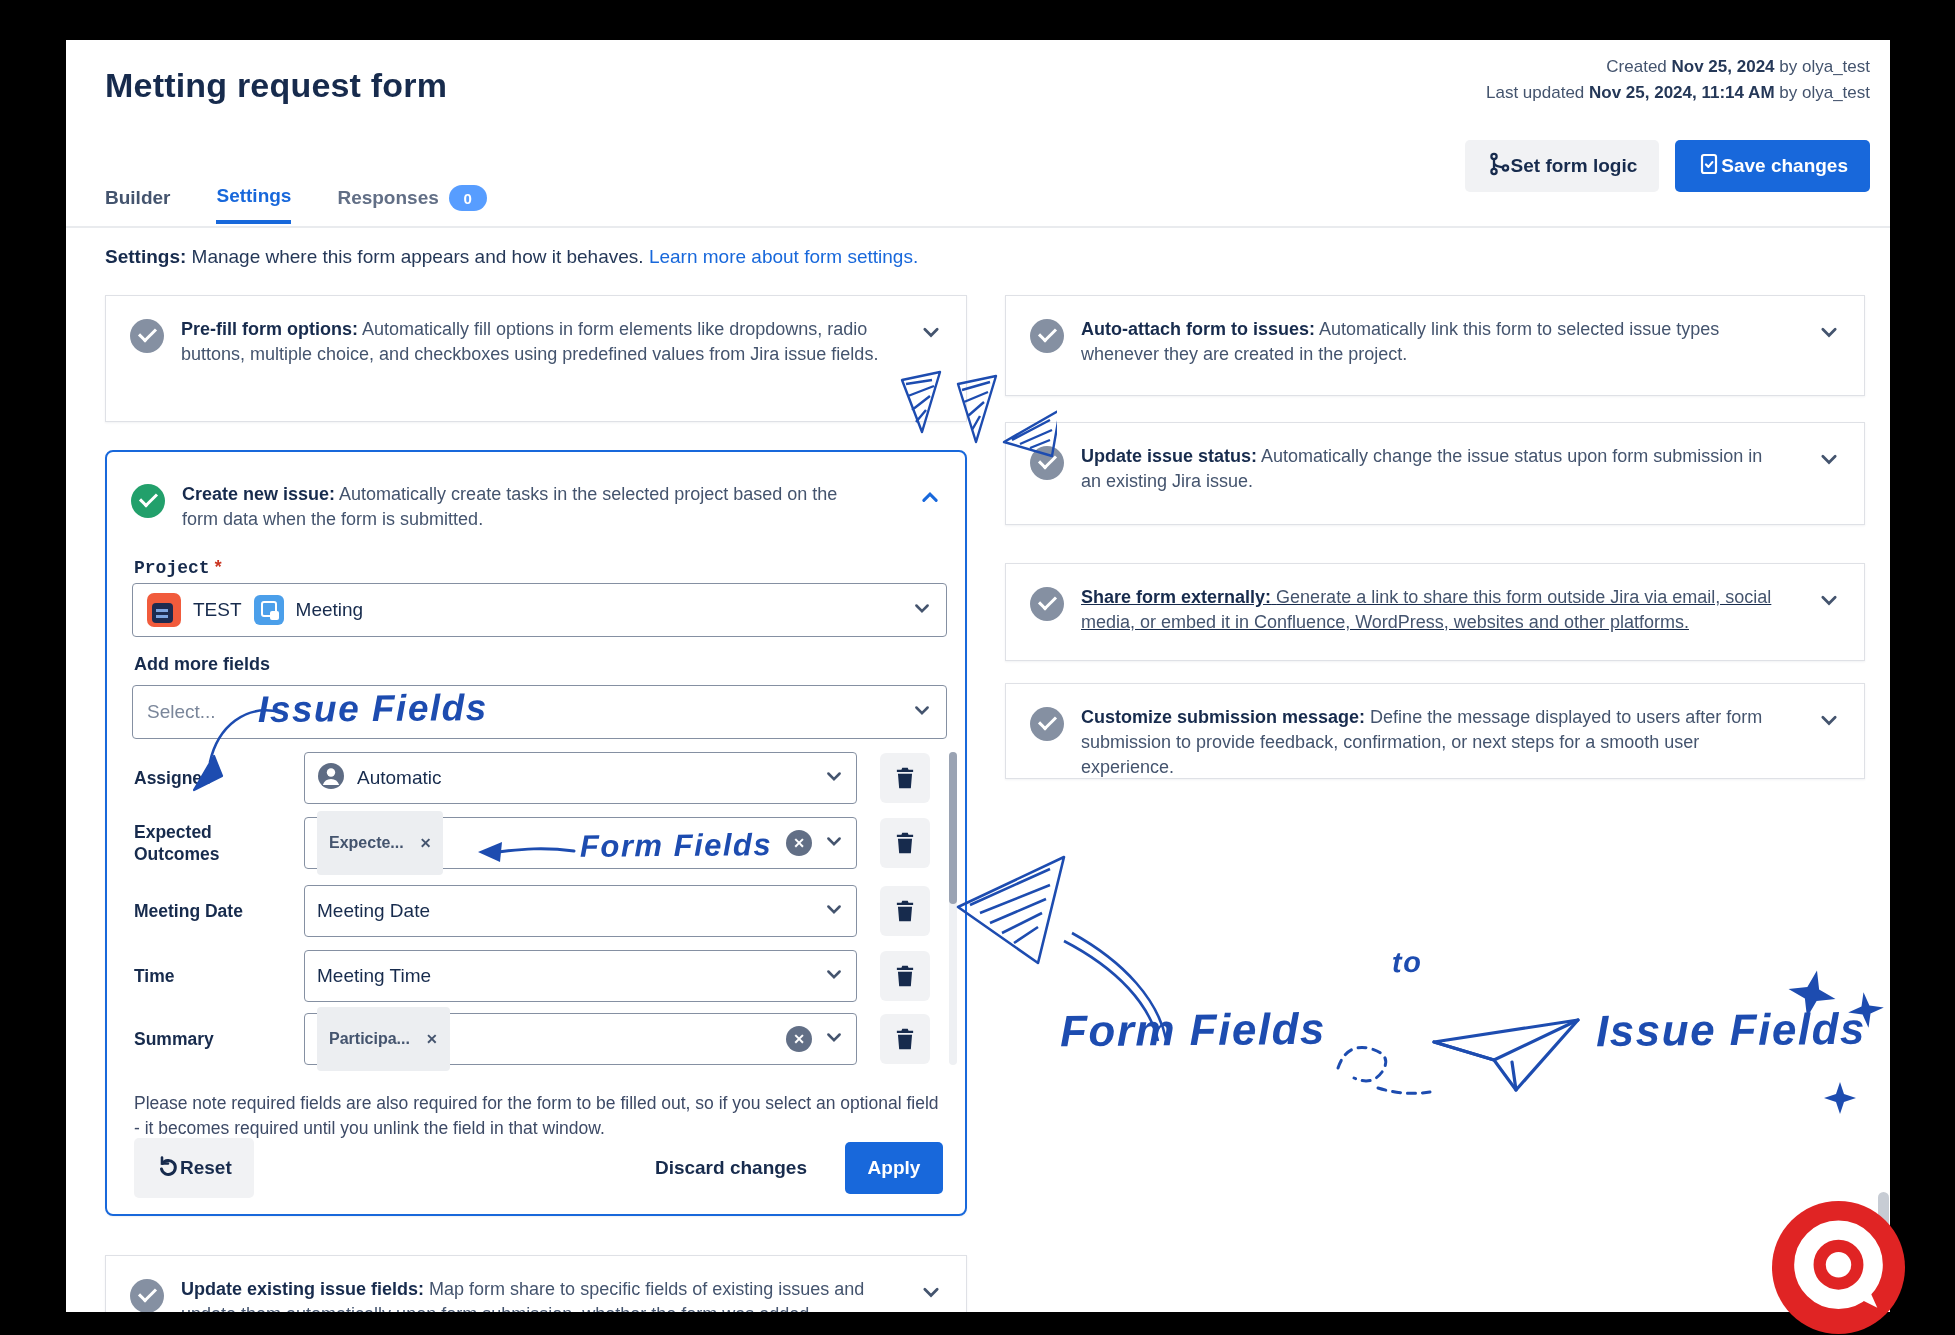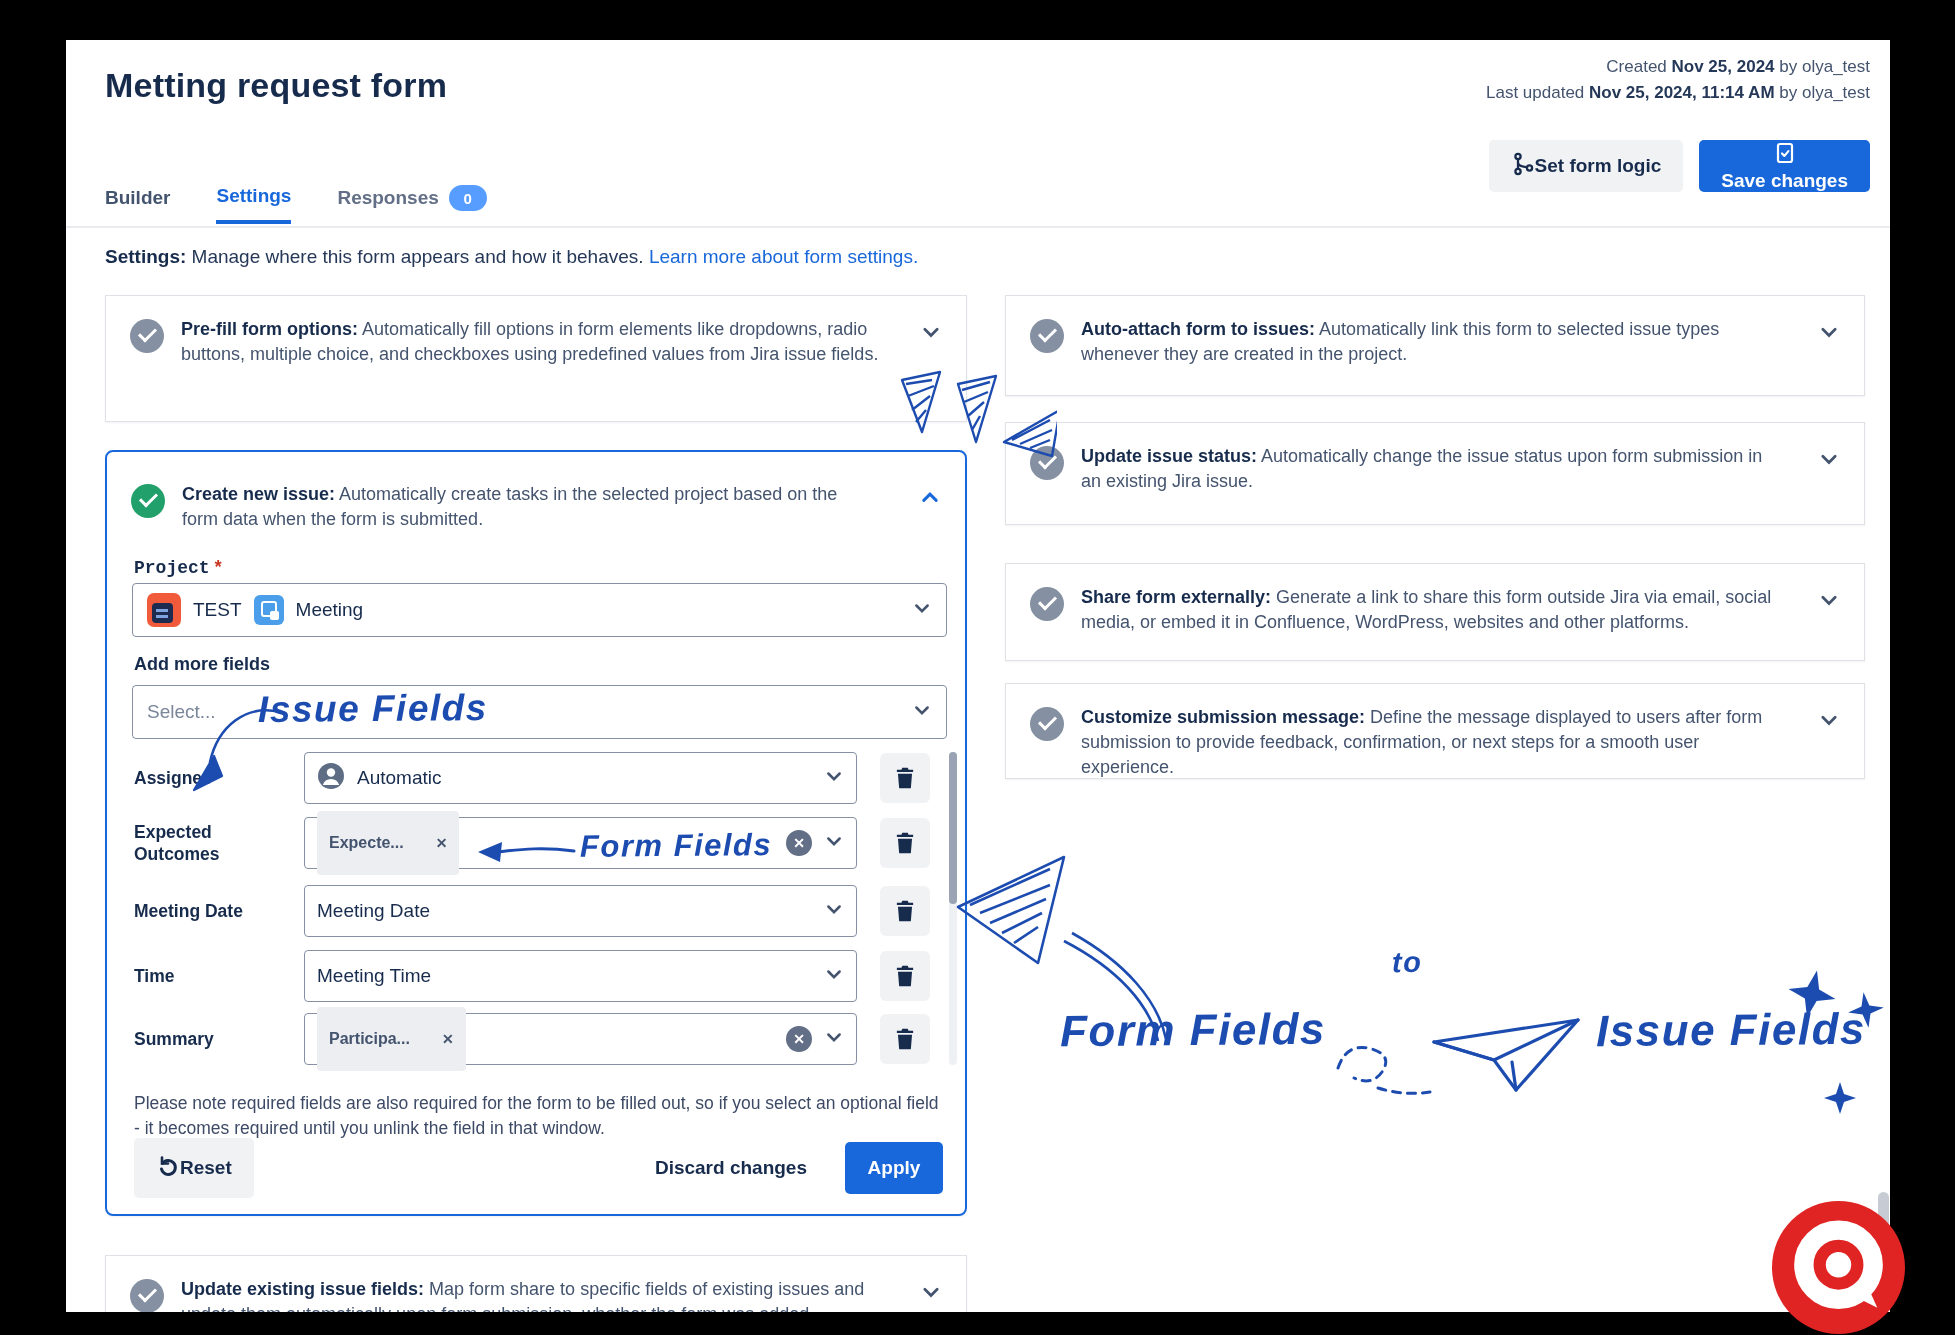--- a/index.html
+++ b/index.html
@@ -7,21 +7,21 @@
        font-family:"Liberation Sans",sans-serif;color:#172b4d;}
   .screen{position:absolute;left:66px;top:40px;width:1824px;height:1272px;background:#fff;overflow:hidden;}
 
   
   .page-title{position:absolute;left:39px;top:26px;font-size:34px;font-weight:700;color:#172b4d;letter-spacing:.2px;}
   .meta{position:absolute;right:20px;top:14px;text-align:right;font-size:17px;line-height:26px;color:#44546e;}
   .meta b{color:#253858;}
   .hdr-btns{position:absolute;right:20px;top:100px;display:flex;gap:16px;}
   .btn{display:inline-flex;align-items:center;justify-content:center;height:52px;border-radius:5px;
        font-weight:700;font-size:19px;color:#172b4d;background:#f1f2f4;padding:0 22px;cursor:pointer;}
-  .btn.primary{background:#1868db;color:#fff;flex-direction:column;}
+  .btn.primary{background:#1868db;color:#fff;}
 
   
   .tabs{position:absolute;left:39px;top:145px;display:flex;gap:46px;font-size:19px;}
   .tab{color:#44546e;font-weight:700;padding-bottom:13px;display:flex;align-items:center;gap:10px;cursor:pointer;}
   .tab.muted{color:#626f86;font-weight:600;}
   .tab.active{color:#1868db;border-bottom:4px solid #1868db;}
   .badge{background:#579dff;color:#fff;border-radius:13px;min-width:30px;height:26px;display:inline-flex;
          align-items:center;justify-content:center;font-size:15px;font-weight:700;padding:0 4px;}
   .tabs-divider{position:absolute;left:0;top:186px;width:100%;height:2px;background:#e9ebee;}
 
@@ -50,21 +50,21 @@
   .sel .grow{flex:1;}
   .placeholder{color:#7a869a;}
 
   .frow{position:absolute;left:27px;right:22px;height:52px;}
   .flabel{position:absolute;left:0;top:50%;transform:translateY(-50%);width:160px;
           font-weight:700;font-size:17.5px;line-height:22px;color:#172b4d;}
   .fselect{position:absolute;left:170px;top:0;width:553px;height:52px;border:1.5px solid #8590a2;border-radius:4px;
            background:#fff;display:flex;align-items:center;padding:0 12px;gap:12px;box-sizing:border-box;cursor:pointer;}
   .fval{font-size:19px;color:#172b4d;}
   .grow{flex:1;}
-  .chip{background:#eceef1;border-radius:4px;padding:23px 12px;display:flex;align-items:center;gap:32px;
+  .chip{background:#eceef1;border-radius:4px;padding:23px 12px;display:flex;align-items:center;gap:16px;
         font-size:16px;font-weight:600;color:#44546e;}
   .chip .x{font-size:14px;color:#44546e;cursor:pointer;}
   .clear{width:26px;height:26px;border-radius:50%;background:#626f86;color:#fff;display:flex;align-items:center;
          justify-content:center;font-size:14px;font-weight:700;cursor:pointer;}
   .trash-btn{position:absolute;left:746px;top:1px;width:50px;height:50px;background:#f1f2f4;border-radius:6px;
          display:flex;align-items:center;justify-content:center;cursor:pointer;}
   .scroll-track{position:absolute;left:842px;top:300px;width:8px;height:313px;background:#eef0f3;border-radius:4px;}
   .scroll-thumb{position:absolute;left:842px;top:300px;width:8px;height:152px;background:#9aa3b3;border-radius:4px;cursor:pointer;}
 
   .note{position:absolute;left:27px;top:639px;width:810px;font-size:17.5px;line-height:25px;color:#3d4a66;}
@@ -169,21 +169,21 @@
       <span class="check"></span>
       <div class="card-text"><b>Update issue status:</b> <span>Automatically change the issue status upon form submission in an existing Jira issue.</span></div>
       <span class="chv">
         <svg width="22" height="22" viewBox="0 0 16 16" fill="none" stroke="#44546e" stroke-width="2" stroke-linecap="round">
             <path d="M3.5 6l4.5 4.5L12.5 6"></path>
           </svg>
       </span>
     </div>
   </div>
 
-  <div class="card" style="left:939px;top:523px;width:860px;height:98px;">
+  <div class="card" style="left:939px;top:523px;width:860px;height:98px;text-decoration:underline;">
     <div class="card-inner">
       <span class="check"></span>
       <div class="card-text"><b>Share form externally:</b> <span>Generate a link to share this form outside Jira via email, social media, or embed it in Confluence, WordPress, websites and other platforms.</span></div>
       <span class="chv">
         <svg width="22" height="22" viewBox="0 0 16 16" fill="none" stroke="#44546e" stroke-width="2" stroke-linecap="round">
             <path d="M3.5 6l4.5 4.5L12.5 6"></path>
           </svg>
       </span>
     </div>
   </div>

